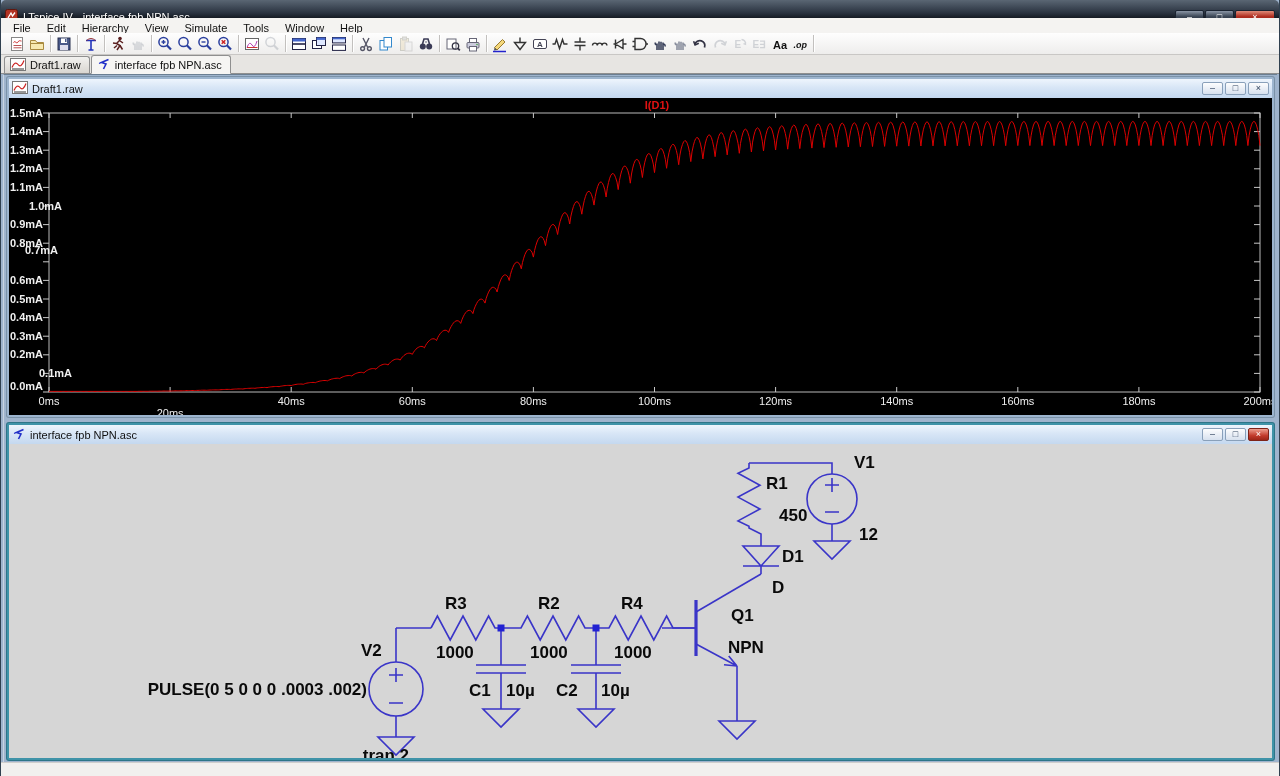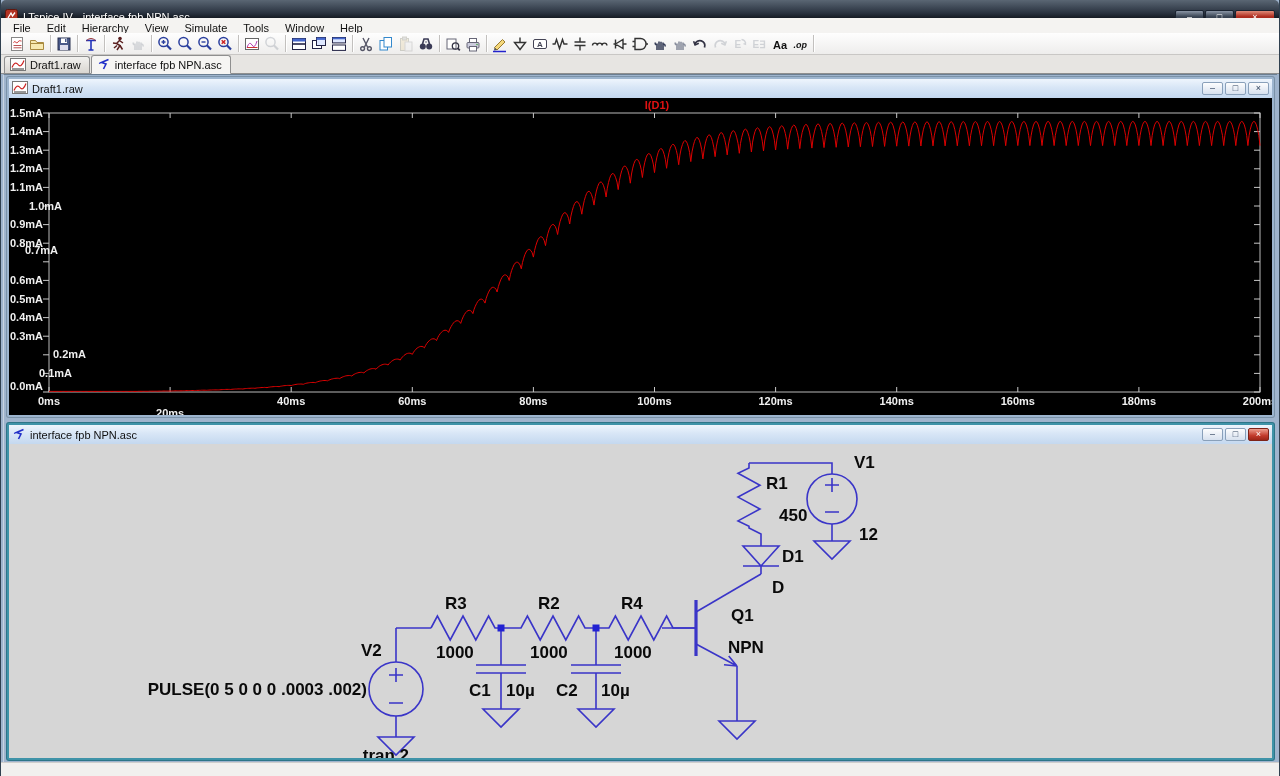--- a/index.html
+++ b/index.html
@@ -54,21 +54,21 @@
   .ccontent{flex:1;position:relative;overflow:hidden;}
 
   #wavewin{top:2px;height:340px;}
   #wavewin .ccontent{background:#000;}
   #schemwin{top:348px;height:337px;}
   #schemwin .ccontent{background:#d6d6d6;}
 
   
   #plotsvg{position:absolute;top:0;left:0;}
   .yl{position:absolute;left:0;width:34px;text-align:right;font-size:11px;font-weight:bold;color:#efefef;}
-  .xl{position:absolute;width:56px;text-align:center;font-size:11px;font-weight:bold;color:#efefef;top:297px;}
+  .xl{position:absolute;width:56px;text-align:center;font-size:11px;font-weight:normal;color:#efefef;top:297px;}
   #trace-label{position:absolute;top:1px;left:605px;width:86px;text-align:center;font-size:11px;font-weight:bold;color:#e01212;}
 
   
   .slab{font-family:"Liberation Sans",sans-serif;font-size:17px;font-weight:bold;fill:#0a0a0a;}
 
   
   #statusbar{position:absolute;left:0;right:0;bottom:0;height:14px;background:#f1f0ee;border-top:1px solid #cfcecc;}
 </style>
 </head>
 <body>
@@ -428,21 +428,21 @@
             <line x1="1008.8" y1="15" x2="1008.8" y2="20" stroke="#c8c8c8"></line>
             <line x1="1129.9" y1="289" x2="1129.9" y2="294" stroke="#c8c8c8"></line>
             <line x1="1129.9" y1="15" x2="1129.9" y2="20" stroke="#c8c8c8"></line>
             <line x1="1251" y1="289" x2="1251" y2="294" stroke="#c8c8c8"></line>
             <line x1="1251" y1="15" x2="1251" y2="20" stroke="#c8c8c8"></line>
             <path d="M40.0,293.4 L41.2,293.4 L42.4,293.4 L43.6,293.4 L44.8,293.4 L46.1,293.4 L47.3,293.4 L48.5,293.4 L49.7,293.4 L50.9,293.4 L52.1,293.4 L53.3,293.4 L54.5,293.4 L55.7,293.4 L57.0,293.4 L58.2,293.4 L59.4,293.4 L60.6,293.4 L61.8,293.4 L63.0,293.4 L64.2,293.4 L65.4,293.4 L66.6,293.4 L67.9,293.4 L69.1,293.4 L70.3,293.4 L71.5,293.4 L72.7,293.4 L73.9,293.4 L75.1,293.4 L76.3,293.4 L77.5,293.4 L78.8,293.4 L80.0,293.4 L81.2,293.4 L82.4,293.4 L83.6,293.4 L84.8,293.4 L86.0,293.4 L87.2,293.4 L88.4,293.4 L89.7,293.4 L90.9,293.4 L92.1,293.4 L93.3,293.4 L94.5,293.4 L95.7,293.4 L96.9,293.4 L98.1,293.4 L99.3,293.4 L100.5,293.4 L101.8,293.4 L103.0,293.4 L104.2,293.4 L105.4,293.4 L106.6,293.4 L107.8,293.4 L109.0,293.4 L110.2,293.4 L111.4,293.4 L112.7,293.4 L113.9,293.4 L115.1,293.4 L116.3,293.4 L117.5,293.4 L118.7,293.4 L119.9,293.4 L121.1,293.4 L122.3,293.4 L123.6,293.4 L124.8,293.4 L126.0,293.4 L127.2,293.4 L128.4,293.4 L129.6,293.3 L130.8,293.3 L132.0,293.3 L133.2,293.3 L134.5,293.3 L135.7,293.3 L136.9,293.3 L138.1,293.3 L139.3,293.3 L140.5,293.2 L141.7,293.2 L142.9,293.2 L144.1,293.2 L145.4,293.2 L146.6,293.2 L147.8,293.2 L149.0,293.2 L150.2,293.1 L151.4,293.1 L152.6,293.1 L153.8,293.0 L155.0,293.0 L156.3,293.0 L157.5,293.0 L158.7,293.0 L159.9,293.0 L161.1,293.0 L162.3,293.0 L163.5,292.9 L164.7,292.9 L165.9,292.8 L167.2,292.8 L168.4,292.8 L169.6,292.8 L170.8,292.8 L172.0,292.8 L173.2,292.8 L174.4,292.7 L175.6,292.7 L176.8,292.6 L178.1,292.6 L179.3,292.6 L180.5,292.5 L181.7,292.5 L182.9,292.5 L184.1,292.5 L185.3,292.6 L186.5,292.5 L187.7,292.4 L189.0,292.4 L190.2,292.3 L191.4,292.3 L192.6,292.2 L193.8,292.2 L195.0,292.2 L196.2,292.2 L197.4,292.3 L198.6,292.2 L199.9,292.1 L201.1,292.0 L202.3,292.0 L203.5,291.9 L204.7,291.9 L205.9,291.9 L207.1,291.9 L208.3,291.9 L209.5,291.9 L210.8,291.8 L212.0,291.7 L213.2,291.6 L214.4,291.5 L215.6,291.5 L216.8,291.4 L218.0,291.4 L219.2,291.4 L220.4,291.4 L221.6,291.5 L222.9,291.3 L224.1,291.2 L225.3,291.1 L226.5,291.0 L227.7,291.0 L228.9,290.9 L230.1,290.9 L231.3,290.9 L232.5,290.9 L233.8,291.0 L235.0,290.8 L236.2,290.6 L237.4,290.5 L238.6,290.4 L239.8,290.3 L241.0,290.3 L242.2,290.2 L243.4,290.2 L244.7,290.2 L245.9,290.3 L247.1,290.1 L248.3,289.9 L249.5,289.8 L250.7,289.7 L251.9,289.6 L253.1,289.5 L254.3,289.5 L255.6,289.4 L256.8,289.5 L258.0,289.6 L259.2,289.3 L260.4,289.1 L261.6,288.9 L262.8,288.8 L264.0,288.7 L265.2,288.6 L266.5,288.5 L267.7,288.5 L268.9,288.5 L270.1,288.7 L271.3,288.3 L272.5,288.1 L273.7,287.9 L274.9,287.7 L276.1,287.6 L277.4,287.5 L278.6,287.4 L279.8,287.4 L281.0,287.4 L282.2,287.6 L283.4,287.2 L284.6,286.9 L285.8,286.6 L287.0,286.4 L288.3,286.2 L289.5,286.1 L290.7,286.1 L291.9,286.0 L293.1,286.1 L294.3,286.3 L295.5,285.8 L296.7,285.4 L297.9,285.1 L299.2,284.9 L300.4,284.7 L301.6,284.5 L302.8,284.5 L304.0,284.4 L305.2,284.5 L306.4,284.7 L307.6,284.1 L308.8,283.7 L310.1,283.3 L311.3,283.0 L312.5,282.8 L313.7,282.6 L314.9,282.5 L316.1,282.5 L317.3,282.6 L318.5,282.8 L319.7,282.2 L321.0,281.7 L322.2,281.2 L323.4,280.9 L324.6,280.6 L325.8,280.4 L327.0,280.3 L328.2,280.2 L329.4,280.3 L330.6,280.6 L331.9,279.8 L333.1,279.2 L334.3,278.7 L335.5,278.3 L336.7,277.9 L337.9,277.7 L339.1,277.6 L340.3,277.5 L341.5,277.6 L342.8,278.0 L344.0,277.0 L345.2,276.3 L346.4,275.7 L347.6,275.2 L348.8,274.8 L350.0,274.5 L351.2,274.4 L352.4,274.3 L353.6,274.5 L354.9,274.9 L356.1,273.8 L357.3,272.9 L358.5,272.2 L359.7,271.6 L360.9,271.1 L362.1,270.8 L363.3,270.6 L364.5,270.6 L365.8,270.7 L367.0,271.2 L368.2,269.9 L369.4,268.9 L370.6,268.0 L371.8,267.3 L373.0,266.8 L374.2,266.4 L375.4,266.2 L376.7,266.2 L377.9,266.4 L379.1,267.0 L380.3,265.4 L381.5,264.2 L382.7,263.2 L383.9,262.4 L385.1,261.7 L386.3,261.3 L387.6,261.1 L388.8,261.1 L390.0,261.3 L391.2,262.1 L392.4,260.2 L393.6,258.8 L394.8,257.6 L396.0,256.7 L397.2,255.9 L398.5,255.4 L399.7,255.2 L400.9,255.2 L402.1,255.5 L403.3,256.4 L404.5,254.2 L405.7,252.6 L406.9,251.2 L408.1,250.1 L409.4,249.3 L410.6,248.7 L411.8,248.4 L413.0,248.5 L414.2,248.8 L415.4,249.9 L416.6,247.4 L417.8,245.5 L419.0,243.9 L420.3,242.7 L421.5,241.7 L422.7,241.0 L423.9,240.8 L425.1,240.8 L426.3,241.3 L427.5,242.6 L428.7,239.7 L429.9,237.5 L431.2,235.7 L432.4,234.3 L433.6,233.2 L434.8,232.5 L436.0,232.2 L437.2,232.3 L438.4,232.9 L439.6,234.4 L440.8,231.1 L442.1,228.6 L443.3,226.6 L444.5,224.9 L445.7,223.7 L446.9,223.0 L448.1,222.7 L449.3,222.9 L450.5,223.6 L451.7,225.4 L453.0,221.6 L454.2,218.8 L455.4,216.5 L456.6,214.7 L457.8,213.4 L459.0,212.6 L460.2,212.3 L461.4,212.6 L462.6,213.4 L463.9,215.6 L465.1,211.3 L466.3,208.2 L467.5,205.7 L468.7,203.6 L469.9,202.2 L471.1,201.3 L472.3,201.1 L473.5,201.5 L474.7,202.6 L476.0,205.1 L477.2,200.3 L478.4,196.9 L479.6,194.1 L480.8,191.9 L482.0,190.3 L483.2,189.4 L484.4,189.3 L485.6,189.8 L486.9,191.1 L488.1,194.0 L489.3,188.7 L490.5,185.0 L491.7,181.9 L492.9,179.5 L494.1,177.9 L495.3,177.0 L496.5,176.9 L497.8,177.6 L499.0,179.1 L500.2,182.5 L501.4,176.7 L502.6,172.6 L503.8,169.4 L505.0,166.8 L506.2,165.1 L507.4,164.3 L508.7,164.3 L509.9,165.2 L511.1,167.0 L512.3,170.8 L513.5,164.5 L514.7,160.2 L515.9,156.6 L517.1,154.0 L518.3,152.2 L519.6,151.4 L520.8,151.6 L522.0,152.7 L523.2,154.8 L524.4,159.1 L525.6,152.4 L526.8,147.7 L528.0,144.0 L529.2,141.3 L530.5,139.5 L531.7,138.7 L532.9,139.0 L534.1,140.4 L535.3,142.8 L536.5,147.6 L537.7,140.5 L538.9,135.5 L540.1,131.7 L541.4,128.8 L542.6,127.1 L543.8,126.4 L545.0,126.9 L546.2,128.4 L547.4,131.2 L548.6,136.5 L549.8,129.0 L551.0,123.8 L552.3,119.8 L553.5,116.9 L554.7,115.2 L555.9,114.6 L557.1,115.3 L558.3,117.1 L559.5,120.2 L560.7,126.0 L561.9,118.1 L563.2,112.8 L564.4,108.6 L565.6,105.7 L566.8,104.0 L568.0,103.6 L569.2,104.4 L570.4,106.5 L571.6,109.9 L572.8,116.2 L574.1,108.0 L575.3,102.5 L576.5,98.3 L577.7,95.3 L578.9,93.6 L580.1,93.3 L581.3,94.3 L582.5,96.7 L583.7,100.4 L585.0,107.1 L586.2,98.7 L587.4,93.0 L588.6,88.7 L589.8,85.8 L591.0,84.2 L592.2,84.0 L593.4,85.2 L594.6,87.8 L595.8,91.8 L597.1,99.0 L598.3,90.2 L599.5,84.5 L600.7,80.2 L601.9,77.2 L603.1,75.7 L604.3,75.6 L605.5,77.0 L606.7,79.8 L608.0,84.1 L609.2,91.6 L610.4,82.7 L611.6,76.9 L612.8,72.5 L614.0,69.6 L615.2,68.1 L616.4,68.2 L617.6,69.7 L618.9,72.7 L620.1,77.3 L621.3,85.2 L622.5,76.0 L623.7,70.1 L624.9,65.7 L626.1,62.8 L627.3,61.4 L628.5,61.6 L629.8,63.3 L631.0,66.5 L632.2,71.3 L633.4,79.5 L634.6,70.2 L635.8,64.2 L637.0,59.8 L638.2,57.0 L639.4,55.6 L640.7,55.9 L641.9,57.7 L643.1,61.1 L644.3,66.1 L645.5,74.6 L646.7,65.2 L647.9,59.1 L649.1,54.7 L650.3,51.9 L651.6,50.6 L652.8,50.9 L654.0,52.9 L655.2,56.4 L656.4,61.6 L657.6,70.3 L658.8,60.8 L660.0,54.7 L661.2,50.3 L662.5,47.5 L663.7,46.3 L664.9,46.7 L666.1,48.8 L667.3,52.4 L668.5,57.8 L669.7,66.7 L670.9,57.1 L672.1,51.0 L673.4,46.6 L674.6,43.8 L675.8,42.6 L677.0,43.1 L678.2,45.2 L679.4,49.0 L680.6,54.5 L681.8,63.6 L683.0,53.9 L684.3,47.8 L685.5,43.4 L686.7,40.6 L687.9,39.5 L689.1,40.0 L690.3,42.2 L691.5,46.1 L692.7,51.7 L693.9,60.9 L695.2,51.2 L696.4,45.1 L697.6,40.7 L698.8,37.9 L700.0,36.8 L701.2,37.4 L702.4,39.7 L703.6,43.7 L704.8,49.4 L706.1,58.7 L707.3,48.9 L708.5,42.8 L709.7,38.4 L710.9,35.6 L712.1,34.6 L713.3,35.2 L714.5,37.6 L715.7,41.6 L716.9,47.4 L718.2,56.9 L719.4,47.0 L720.6,40.9 L721.8,36.5 L723.0,33.7 L724.2,32.7 L725.4,33.4 L726.6,35.8 L727.8,39.9 L729.1,45.7 L730.3,55.3 L731.5,45.4 L732.7,39.3 L733.9,34.9 L735.1,32.1 L736.3,31.1 L737.5,31.8 L738.7,34.3 L740.0,38.4 L741.2,44.3 L742.4,54.0 L743.6,44.1 L744.8,37.9 L746.0,33.5 L747.2,30.8 L748.4,29.8 L749.6,30.6 L750.9,33.0 L752.1,37.2 L753.3,43.2 L754.5,52.9 L755.7,43.0 L756.9,36.8 L758.1,32.4 L759.3,29.7 L760.5,28.7 L761.8,29.5 L763.0,32.0 L764.2,36.2 L765.4,42.2 L766.6,52.0 L767.8,42.1 L769.0,35.9 L770.2,31.5 L771.4,28.8 L772.7,27.8 L773.9,28.6 L775.1,31.1 L776.3,35.4 L777.5,41.4 L778.7,51.2 L779.9,41.3 L781.1,35.1 L782.3,30.7 L783.6,28.0 L784.8,27.0 L786.0,27.9 L787.2,30.4 L788.4,34.7 L789.6,40.8 L790.8,50.6 L792.0,40.6 L793.2,34.4 L794.5,30.0 L795.7,27.4 L796.9,26.4 L798.1,27.2 L799.3,29.8 L800.5,34.1 L801.7,40.2 L802.9,50.1 L804.1,40.1 L805.4,33.9 L806.6,29.5 L807.8,26.8 L809.0,25.9 L810.2,26.7 L811.4,29.3 L812.6,33.6 L813.8,39.7 L815.0,49.6 L816.3,39.7 L817.5,33.5 L818.7,29.1 L819.9,26.4 L821.1,25.5 L822.3,26.3 L823.5,28.9 L824.7,33.2 L825.9,39.4 L827.2,49.3 L828.4,39.3 L829.6,33.1 L830.8,28.7 L832.0,26.0 L833.2,25.1 L834.4,26.0 L835.6,28.6 L836.8,32.9 L838.0,39.0 L839.3,49.0 L840.5,39.0 L841.7,32.8 L842.9,28.4 L844.1,25.7 L845.3,24.8 L846.5,25.7 L847.7,28.3 L848.9,32.6 L850.2,38.8 L851.4,48.7 L852.6,38.7 L853.8,32.5 L855.0,28.1 L856.2,25.5 L857.4,24.6 L858.6,25.4 L859.8,28.0 L861.1,32.4 L862.3,38.6 L863.5,48.5 L864.7,38.5 L865.9,32.3 L867.1,27.9 L868.3,25.3 L869.5,24.3 L870.7,25.2 L872.0,27.9 L873.2,32.2 L874.4,38.4 L875.6,48.4 L876.8,38.4 L878.0,32.1 L879.2,27.8 L880.4,25.1 L881.6,24.2 L882.9,25.1 L884.1,27.7 L885.3,32.1 L886.5,38.2 L887.7,48.2 L888.9,38.2 L890.1,32.0 L891.3,27.6 L892.5,24.9 L893.8,24.0 L895.0,24.9 L896.2,27.6 L897.4,31.9 L898.6,38.1 L899.8,48.1 L901.0,38.1 L902.2,31.9 L903.4,27.5 L904.7,24.8 L905.9,23.9 L907.1,24.8 L908.3,27.4 L909.5,31.8 L910.7,38.0 L911.9,48.0 L913.1,38.0 L914.3,31.8 L915.6,27.4 L916.8,24.7 L918.0,23.8 L919.2,24.7 L920.4,27.4 L921.6,31.7 L922.8,37.9 L924.0,47.9 L925.2,37.9 L926.5,31.7 L927.7,27.3 L928.9,24.6 L930.1,23.7 L931.3,24.6 L932.5,27.3 L933.7,31.7 L934.9,37.9 L936.1,47.9 L937.4,37.8 L938.6,31.6 L939.8,27.2 L941.0,24.6 L942.2,23.7 L943.4,24.6 L944.6,27.2 L945.8,31.6 L947.0,37.8 L948.3,47.8 L949.5,37.8 L950.7,31.6 L951.9,27.2 L953.1,24.5 L954.3,23.6 L955.5,24.5 L956.7,27.2 L957.9,31.6 L959.1,37.8 L960.4,47.8 L961.6,37.7 L962.8,31.5 L964.0,27.1 L965.2,24.5 L966.4,23.6 L967.6,24.5 L968.8,27.1 L970.0,31.5 L971.3,37.7 L972.5,47.7 L973.7,37.7 L974.9,31.5 L976.1,27.1 L977.3,24.4 L978.5,23.5 L979.7,24.4 L980.9,27.1 L982.2,31.5 L983.4,37.7 L984.6,47.7 L985.8,37.7 L987.0,31.5 L988.2,27.1 L989.4,24.4 L990.6,23.5 L991.8,24.4 L993.1,27.1 L994.3,31.5 L995.5,37.7 L996.7,47.7 L997.9,37.7 L999.1,31.4 L1000.3,27.0 L1001.5,24.4 L1002.7,23.5 L1004.0,24.4 L1005.2,27.0 L1006.4,31.4 L1007.6,37.6 L1008.8,47.6 L1010.0,37.6 L1011.2,31.4 L1012.4,27.0 L1013.6,24.4 L1014.9,23.5 L1016.1,24.4 L1017.3,27.0 L1018.5,31.4 L1019.7,37.6 L1020.9,47.6 L1022.1,37.6 L1023.3,31.4 L1024.5,27.0 L1025.8,24.3 L1027.0,23.5 L1028.2,24.3 L1029.4,27.0 L1030.6,31.4 L1031.8,37.6 L1033.0,47.6 L1034.2,37.6 L1035.4,31.4 L1036.7,27.0 L1037.9,24.3 L1039.1,23.4 L1040.3,24.3 L1041.5,27.0 L1042.7,31.4 L1043.9,37.6 L1045.1,47.6 L1046.3,37.6 L1047.6,31.4 L1048.8,27.0 L1050.0,24.3 L1051.2,23.4 L1052.4,24.3 L1053.6,27.0 L1054.8,31.4 L1056.0,37.6 L1057.2,47.6 L1058.5,37.6 L1059.7,31.4 L1060.9,27.0 L1062.1,24.3 L1063.3,23.4 L1064.5,24.3 L1065.7,27.0 L1066.9,31.4 L1068.1,37.6 L1069.3,47.6 L1070.6,37.6 L1071.8,31.4 L1073.0,27.0 L1074.2,24.3 L1075.4,23.4 L1076.6,24.3 L1077.8,27.0 L1079.0,31.4 L1080.2,37.6 L1081.5,47.6 L1082.7,37.6 L1083.9,31.4 L1085.1,27.0 L1086.3,24.3 L1087.5,23.4 L1088.7,24.3 L1089.9,27.0 L1091.1,31.3 L1092.4,37.6 L1093.6,47.6 L1094.8,37.6 L1096.0,31.3 L1097.2,27.0 L1098.4,24.3 L1099.6,23.4 L1100.8,24.3 L1102.0,26.9 L1103.3,31.3 L1104.5,37.6 L1105.7,47.6 L1106.9,37.6 L1108.1,31.3 L1109.3,26.9 L1110.5,24.3 L1111.7,23.4 L1112.9,24.3 L1114.2,26.9 L1115.4,31.3 L1116.6,37.5 L1117.8,47.6 L1119.0,37.5 L1120.2,31.3 L1121.4,26.9 L1122.6,24.3 L1123.8,23.4 L1125.1,24.3 L1126.3,26.9 L1127.5,31.3 L1128.7,37.5 L1129.9,47.6 L1131.1,37.5 L1132.3,31.3 L1133.5,26.9 L1134.7,24.3 L1136.0,23.4 L1137.2,24.3 L1138.4,26.9 L1139.6,31.3 L1140.8,37.5 L1142.0,47.6 L1143.2,37.5 L1144.4,31.3 L1145.6,26.9 L1146.9,24.3 L1148.1,23.4 L1149.3,24.3 L1150.5,26.9 L1151.7,31.3 L1152.9,37.5 L1154.1,47.6 L1155.3,37.5 L1156.5,31.3 L1157.8,26.9 L1159.0,24.3 L1160.2,23.4 L1161.4,24.3 L1162.6,26.9 L1163.8,31.3 L1165.0,37.5 L1166.2,47.6 L1167.4,37.5 L1168.7,31.3 L1169.9,26.9 L1171.1,24.3 L1172.3,23.4 L1173.5,24.3 L1174.7,26.9 L1175.9,31.3 L1177.1,37.5 L1178.3,47.6 L1179.6,37.5 L1180.8,31.3 L1182.0,26.9 L1183.2,24.3 L1184.4,23.4 L1185.6,24.3 L1186.8,26.9 L1188.0,31.3 L1189.2,37.5 L1190.4,47.6 L1191.7,37.5 L1192.9,31.3 L1194.1,26.9 L1195.3,24.3 L1196.5,23.4 L1197.7,24.3 L1198.9,26.9 L1200.1,31.3 L1201.3,37.5 L1202.6,47.6 L1203.8,37.5 L1205.0,31.3 L1206.2,26.9 L1207.4,24.3 L1208.6,23.4 L1209.8,24.3 L1211.0,26.9 L1212.2,31.3 L1213.5,37.5 L1214.7,47.6 L1215.9,37.5 L1217.1,31.3 L1218.3,26.9 L1219.5,24.3 L1220.7,23.4 L1221.9,24.3 L1223.1,26.9 L1224.4,31.3 L1225.6,37.5 L1226.8,47.6 L1228.0,37.5 L1229.2,31.3 L1230.4,26.9 L1231.6,24.3 L1232.8,23.4 L1234.0,24.3 L1235.3,26.9 L1236.5,31.3 L1237.7,37.5 L1238.9,47.6 L1240.1,37.5 L1241.3,31.3 L1242.5,26.9 L1243.7,24.3 L1244.9,23.4 L1246.2,24.3 L1247.4,26.9 L1248.6,31.3 L1249.8,37.5 L1251.0,47.6 " fill="none" stroke="#dc0000" stroke-width="1"></path>
           </svg>
         <div id="ylabels">
             <span class="yl" style="top: 282px;">0.0mA</span>
             <span class="yl" style="top: 268.9px; margin-left: 29px;">0.1mA</span>
-            <span class="yl" style="top: 250.3px; margin-left: 43px;">0.2mA</span>
+            <span class="yl" style="top: 250.3px;">0.2mA</span>
             <span class="yl" style="top: 231.7px;">0.3mA</span>
             <span class="yl" style="top: 213.1px;">0.4mA</span>
             <span class="yl" style="top: 194.5px;">0.5mA</span>
             <span class="yl" style="top: 175.9px;">0.6mA</span>
             <span class="yl" style="top: 146px; padding-left: 16px;">0.7mA</span>
             <span class="yl" style="top: 138.7px;">0.8mA</span>
             <span class="yl" style="top: 120.1px;">0.9mA</span>
             <span class="yl" style="top: 101.5px; padding-left: 20px;">1.0mA</span>
             <span class="yl" style="top: 82.9px;">1.1mA</span>
             <span class="yl" style="top: 64.3px;">1.2mA</span>

